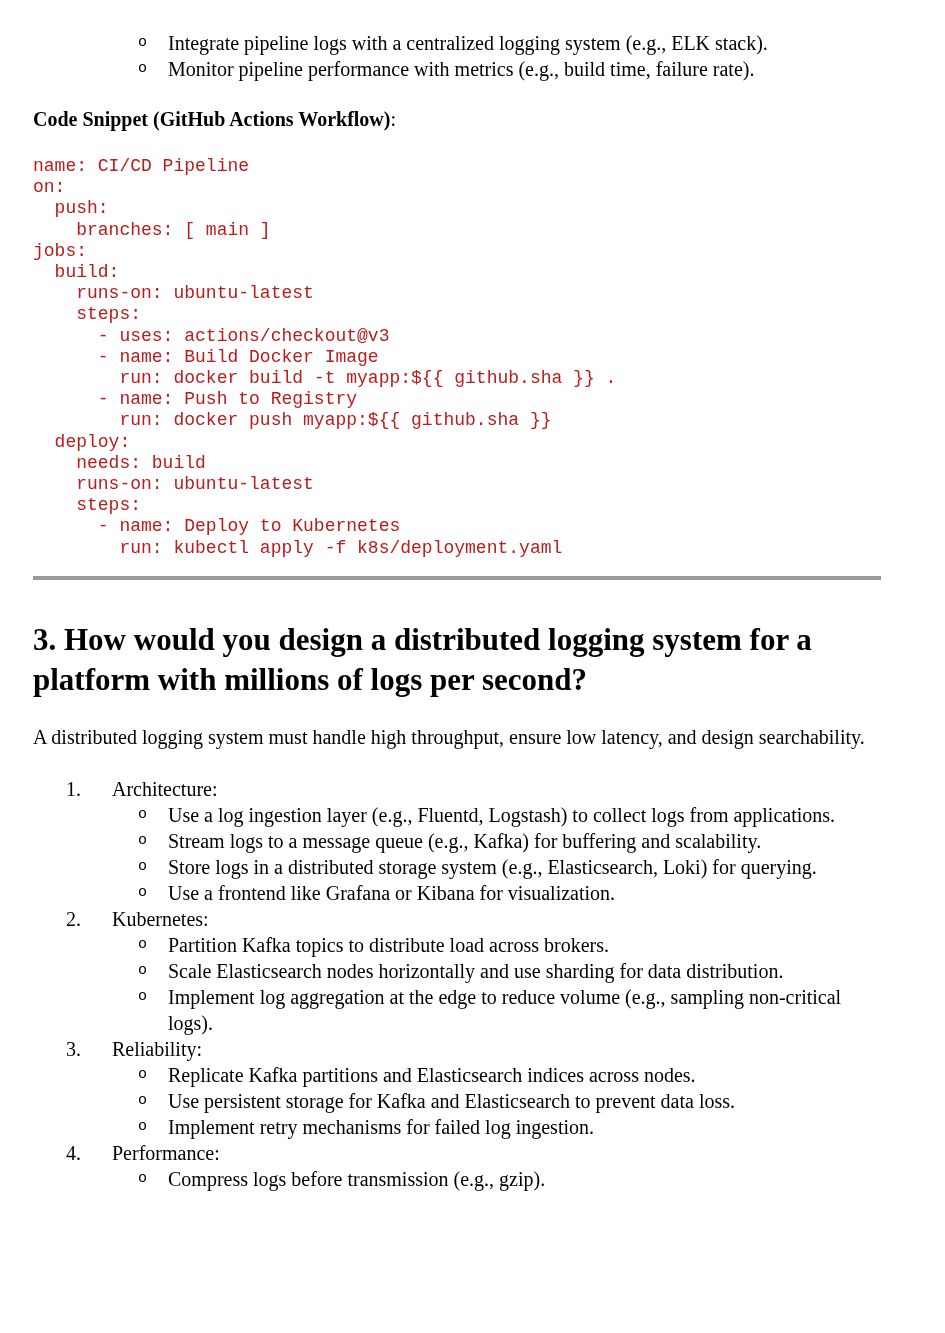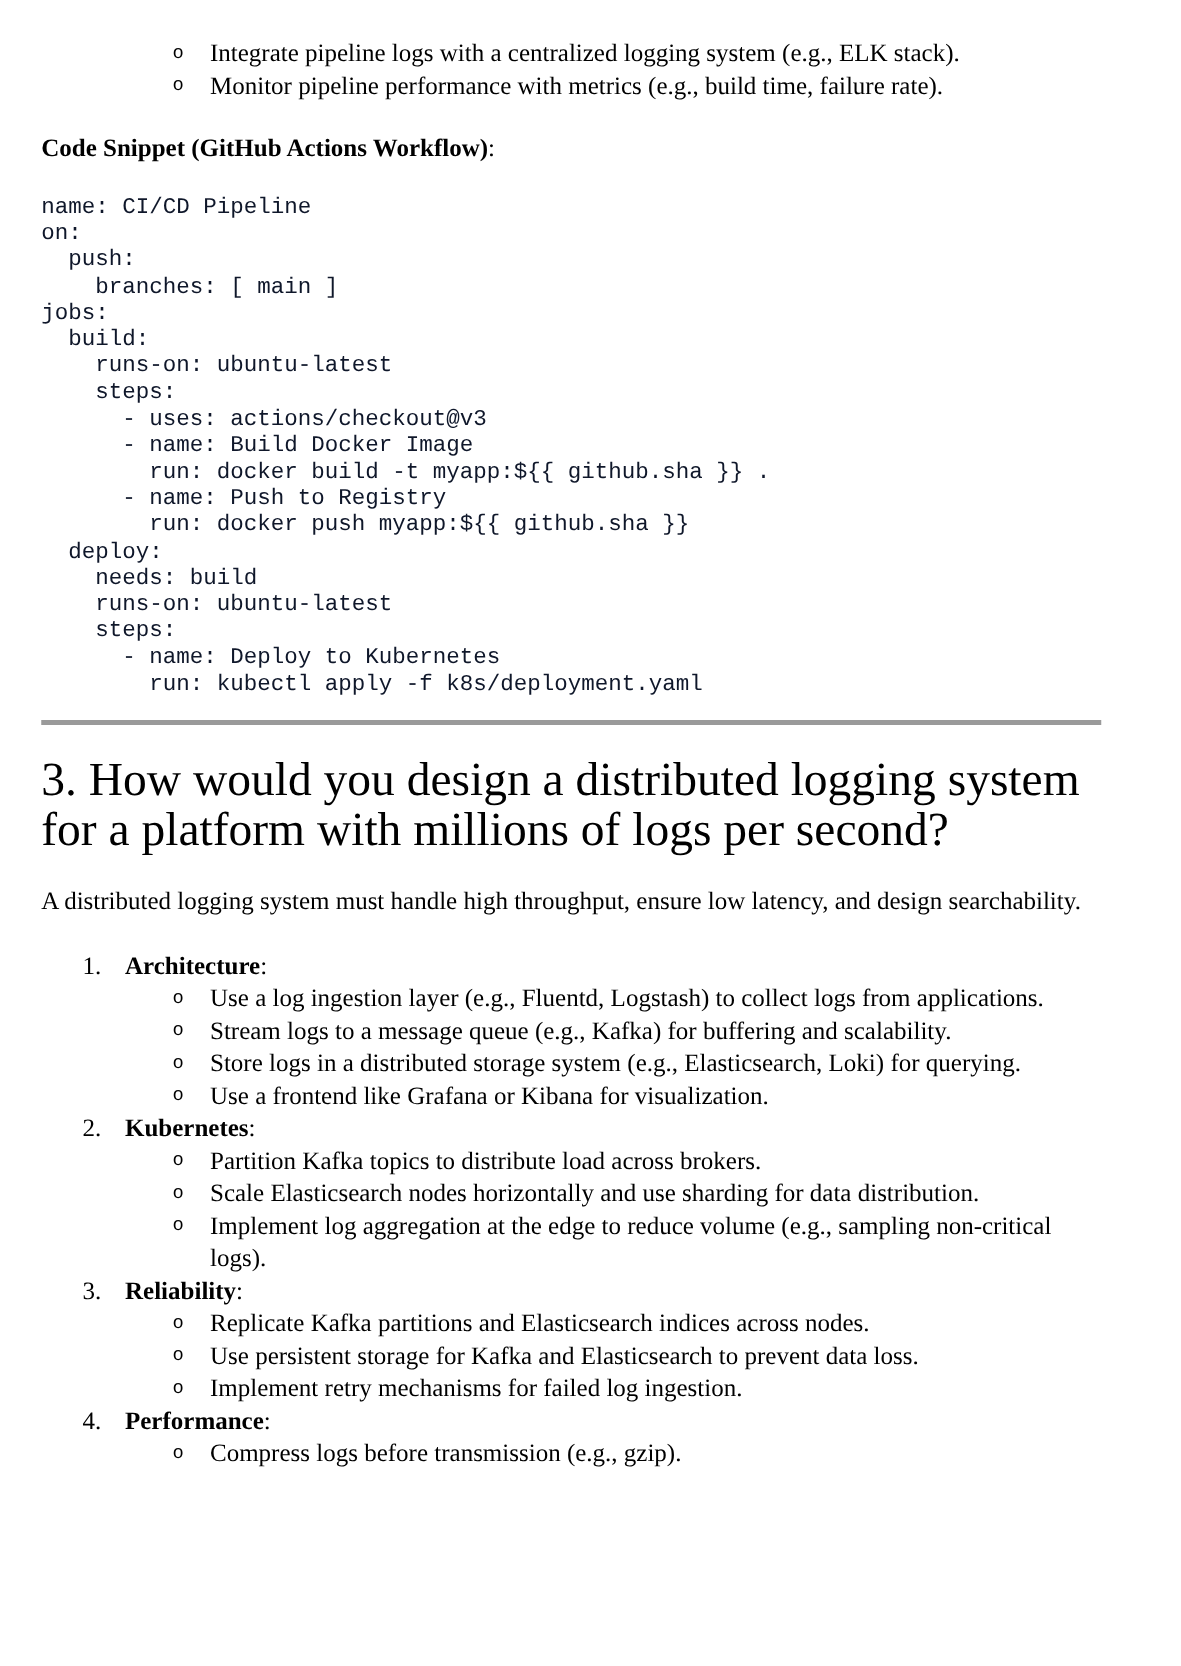--- a/index.html
+++ b/index.html
@@ -31,45 +31,45 @@
   .o-text { flex: 1 1 auto; }
   
   .code-heading { margin-top: 24px; }
   .code-heading b { font-weight: bold; }
   
   .code-block {
     margin-top: 24px;
     font-family: "Liberation Mono", monospace;
     font-size: 18px;
     line-height: 21.2px;
-    color: #0f172a;
+    color: #b91c1c;
     white-space: pre;
   }
   
   .divider {
     border: none;
     height: 4px;
     margin-top: 17px;
     width: 848px;
   }
   
   .section-title {
-    margin-top: 24px;
-    font-size: 38px;
+    margin-top: 40px;
+    font-size: 31px;
     line-height: 40px;
-    font-weight: normal;
+    font-weight: bold;
     max-width: 855px;
   }
   .answer-label { margin-top: 24px; font-weight: bold; }
   .section-intro { margin-top: 24px; max-width: 860px; }
   
   .num-list { list-style: none; margin-top: 26px; margin-left: 33px; }
   .num-row { display: flex; }
   .num-cell { flex: 0 0 34px; }
-  .num-label b { font-weight: bold; }
+  .num-label b { font-weight: normal; margin-left: 12px; }
   .sub-list { margin-left: 69px; max-width: 748px; }
 </style>
 </head>
 <body>
 
 <div class="doc">
 
   <ul class="o-list intro-list">
       <li class="o-item">
         <span class="o-marker">o</span>

